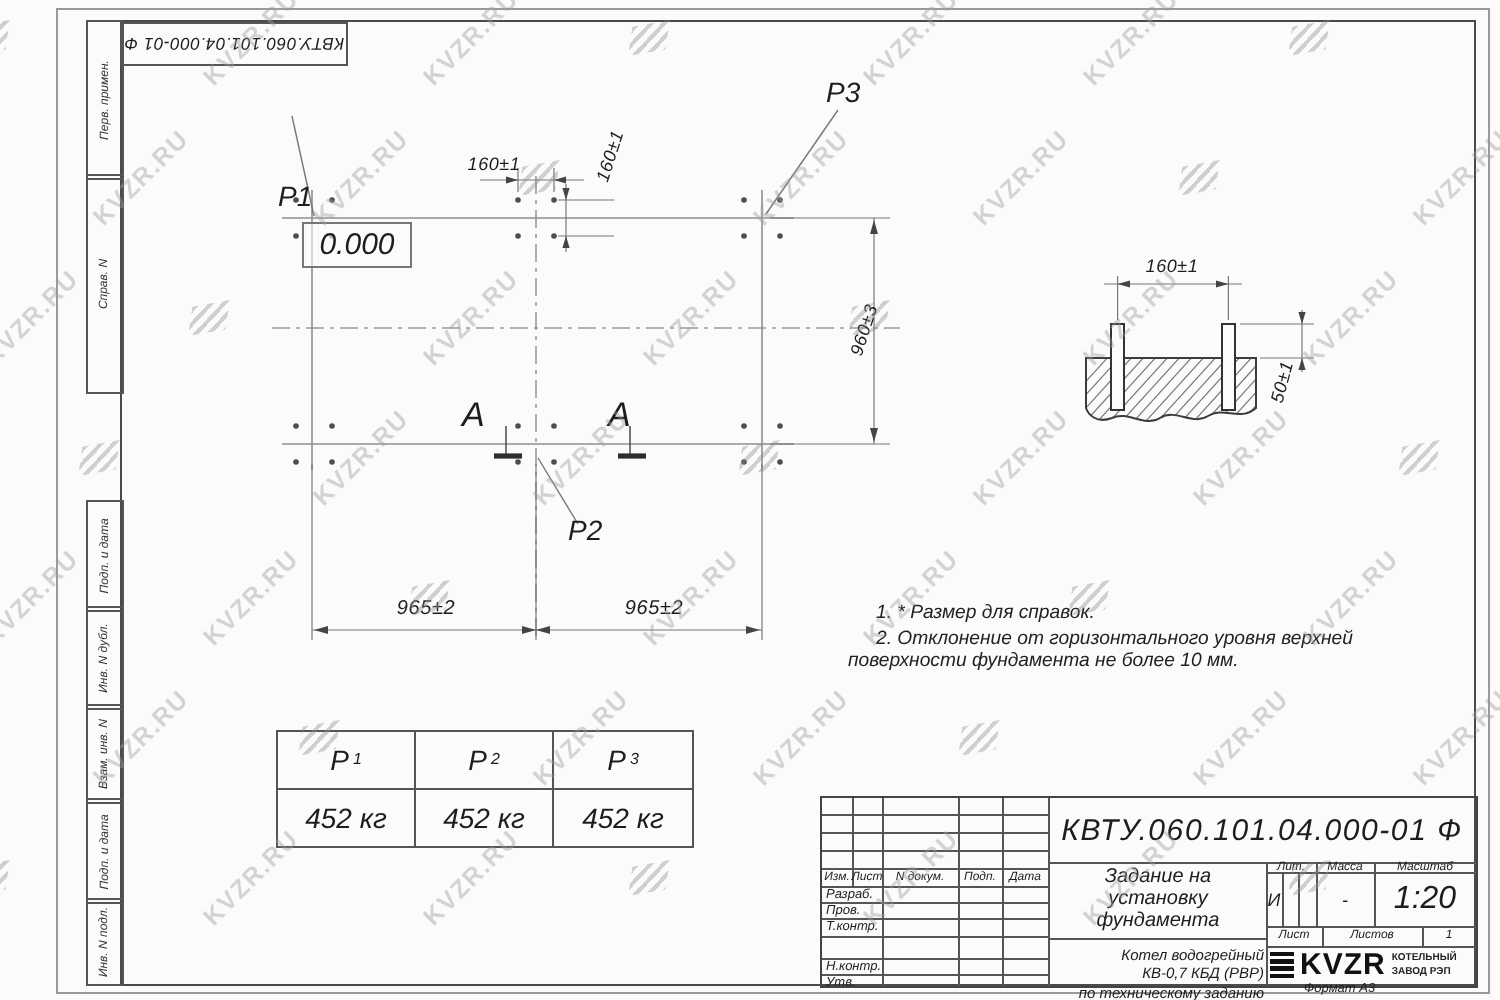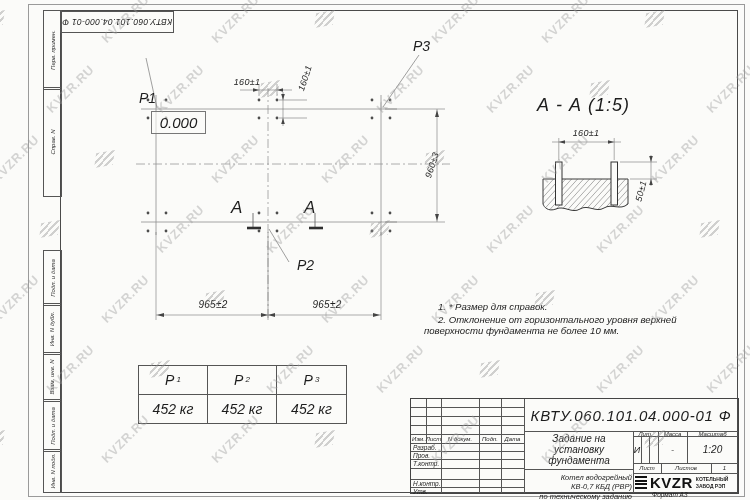--- a/index.html
+++ b/index.html
@@ -173,21 +173,21 @@
     <g>
       <path d="M253 213 V227" stroke="#555" stroke-width="0.8"></path>
       <path d="M247 228 H261" stroke="#2e2e2e" stroke-width="2.6"></path>
       <path d="M315 213 V227" stroke="#555" stroke-width="0.8"></path>
       <path d="M309 228 H323" stroke="#2e2e2e" stroke-width="2.6"></path>
     </g>
   </svg>
 
   <div class="lbl" style="left:139px;top:42px;font-size:14px;margin-top:48px;">P1</div>
   <div class="lbl" style="left:413px;top:38px;font-size:14px;">P3</div>
-  <div class="lbl" style="left:284px;top:257px;font-size:14px;margin-left:13px;">P2</div>
+  <div class="lbl" style="left:284px;top:257px;font-size:14px;">P2</div>
   <div class="level-box">
     <span>0.000</span>
   </div>
   <div class="lbl dim" style="left:230px;top:77px;width:34px;text-align:center;">160±1</div>
   <div class="lbl dim rot72" style="left:290px;top:73px;width:30px;text-align:center;">160±1</div>
   <div class="lbl dim rot72" style="left:417px;top:160px;width:30px;text-align:center;">960±3</div>
   <div class="lbl dim" style="left:196px;top:299px;width:34px;text-align:center;font-size:10px;">965±2</div>
   <div class="lbl dim" style="left:310px;top:299px;width:34px;text-align:center;font-size:10px;">965±2</div>
   <div class="lbl" style="left:231px;top:198px;font-size:17px;">А</div>
   <div class="lbl" style="left:304px;top:198px;font-size:17px;">А</div>
@@ -235,21 +235,20 @@
         <path d="M630 179 H657"></path>
         <path d="M651 155 V186"></path>
     </g>
     <g fill="#444" stroke="none">
       <polygon points="558.8,142 565,140.2 565,143.8"></polygon>
       <polygon points="614.2,142 608,140.2 608,143.8"></polygon>
       <polygon points="651,162 649.2,156 652.8,156"></polygon>
       <polygon points="651,179 649.2,185 652.8,185"></polygon>
     </g>
   </svg>
-  <div class="lbl" style="left:537px;top:95px;font-size:18px;letter-spacing:1px;">А - А (1:5)</div>
   <div class="lbl dim" style="left:563px;top:128px;width:46px;text-align:center;">160±1</div>
   <div class="lbl dim rot75" style="left:629px;top:186px;width:24px;text-align:center;">50±1</div>
 
   <div class="ptable">
     <div class="pt-cell">
       <span>P</span>
         <sub>1</sub>
       </div>
     <div class="pt-cell">
       <span>P</span>
@@ -318,21 +317,21 @@
     <div class="abs tiny2" style="left:2px;top:53px;">Пров.</div>
     <div class="abs tiny2" style="left:2px;top:61px;">Т.контр.</div>
     <div class="abs tiny2" style="left:2px;top:81px;">Н.контр.</div>
     <div class="abs tiny2" style="left:2px;top:88.5px;">Утв.</div>
 
     <div class="tb-cell tiny" style="left:222px;top:32px;width:25px;height:5px;">Лит.</div>
     <div class="tb-cell tiny" style="left:247px;top:32px;width:29px;height:5px;">Масса</div>
     <div class="tb-cell tiny" style="left:276px;top:32px;width:51px;height:5px;">Масштаб</div>
     <div class="tb-cell" style="left:222px;top:37px;width:8px;height:27px;font-size:9px;">И</div>
     <div class="tb-cell" style="left:247px;top:37px;width:29px;height:27px;font-size:9px;">-</div>
-    <div class="tb-cell" style="left:276px;top:37px;width:51px;height:27px;font-size:10px;">1:20</div>
+    <div class="tb-cell" style="left:276px;top:37px;width:51px;height:27px;font-size:16px;">1:20</div>
 
     <div class="tb-cell tiny" style="left:222px;top:64px;width:28px;height:10px;">Лист</div>
     <div class="tb-cell tiny" style="left:250px;top:64px;width:50px;height:10px;">Листов</div>
     <div class="tb-cell tiny" style="left:300px;top:64px;width:27px;height:10px;">1</div>
 
     <div class="logo-row">
       <div class="logo-icon"></div>
       <div class="logo-txt">KVZR</div>
       <div class="logo-sub">
         <div>КОТЕЛЬНЫЙ</div>

